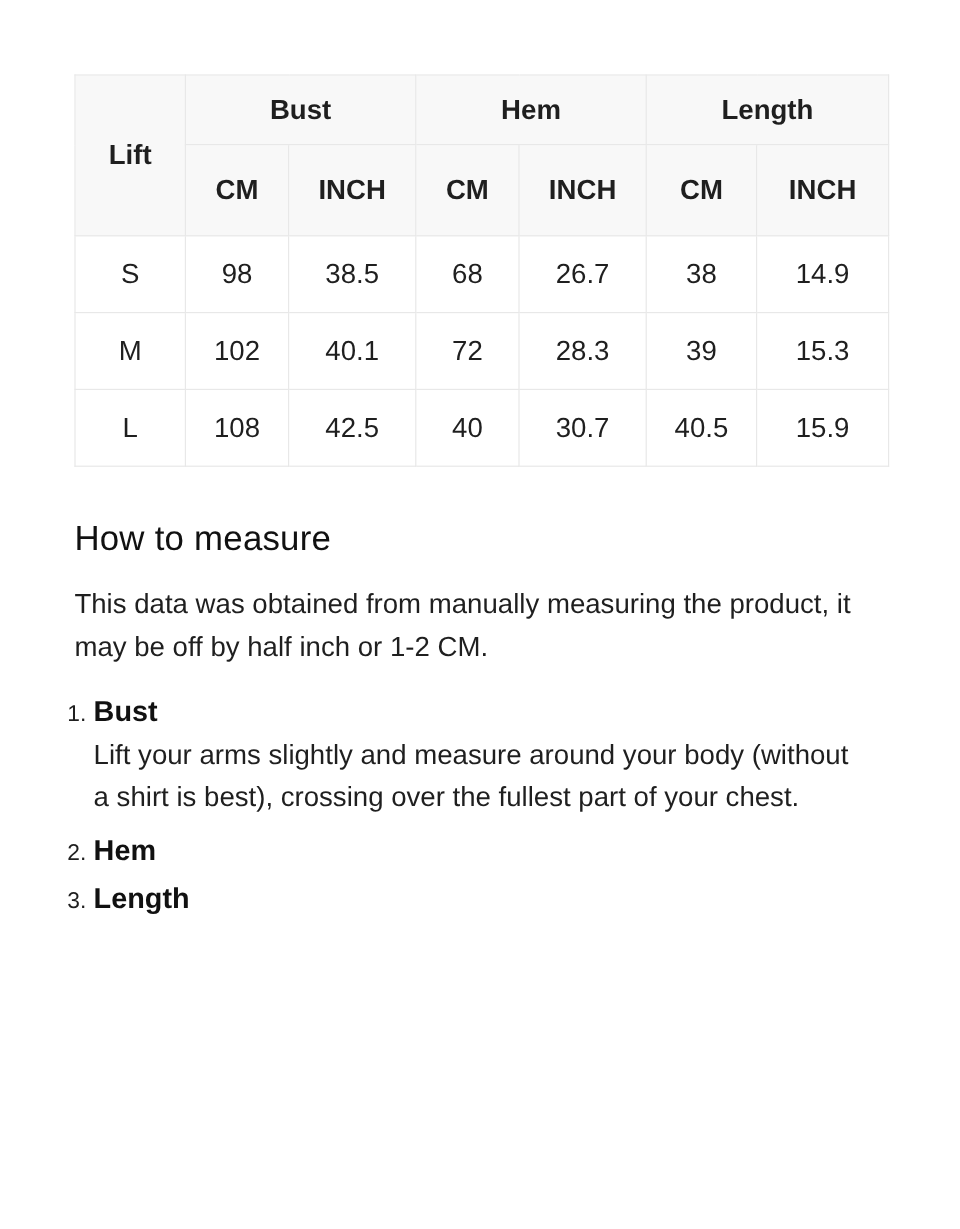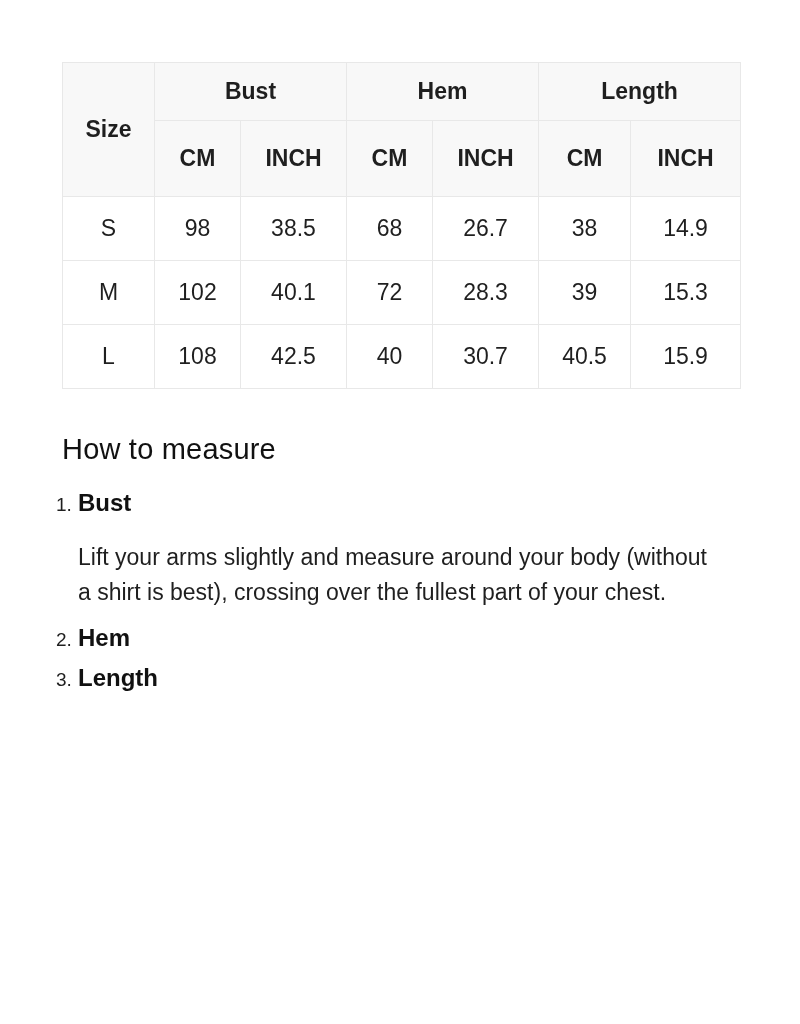--- a/index.html
+++ b/index.html
@@ -71,21 +71,21 @@
     font-size: 19px;
     text-align: left;
     flex: 0 0 22px;
   }
   .step-term {
     font-size: 24px;
     font-weight: 700;
     color: #111111;
   }
   .step-desc {
-    margin: 23px 0 14px 16px;
+    margin: 4px 0 14px 16px;
     font-size: 23px;
     line-height: 35px;
     max-width: 636px;
   }
 </style>
 </head>
 <body>
 
 <div class="page">
 
@@ -94,21 +94,21 @@
       <col class="c-size">
       <col class="c-cm">
       <col class="c-inch">
       <col class="c-cm">
       <col class="c-inch">
       <col class="c-cm3">
       <col class="c-inch3">
     </colgroup>
     <thead>
       <tr class="group-row">
-        <th rowspan="2">Size</th>
+        <th rowspan="2">Lift</th>
         <th colspan="2">Bust</th>
         <th colspan="2">Hem</th>
         <th colspan="2">Length</th>
       </tr>
       <tr class="sub-row">
         <th>CM</th>
         <th>INCH</th>
         <th>CM</th>
         <th>INCH</th>
         <th>CM</th>
@@ -141,20 +141,21 @@
         <td>40</td>
         <td>30.7</td>
         <td>40.5</td>
         <td>15.9</td>
       </tr>
     </tbody>
   </table>
 
   <div class="howto">
     <h2 class="howto-heading">How to measure</h2>
+    <p class="howto-intro">This data was obtained from manually measuring the product, it may be off by half inch or 1-2 CM.</p>
 
     <div class="steps">
 
       <div class="step">
         <div class="step-head">
           <span class="step-number">1.</span>
           <span class="step-term">Bust</span>
         </div>
         <p class="step-desc">Lift your arms slightly and measure around your body (without a shirt is best), crossing over the fullest part of your chest.</p>
       </div>

